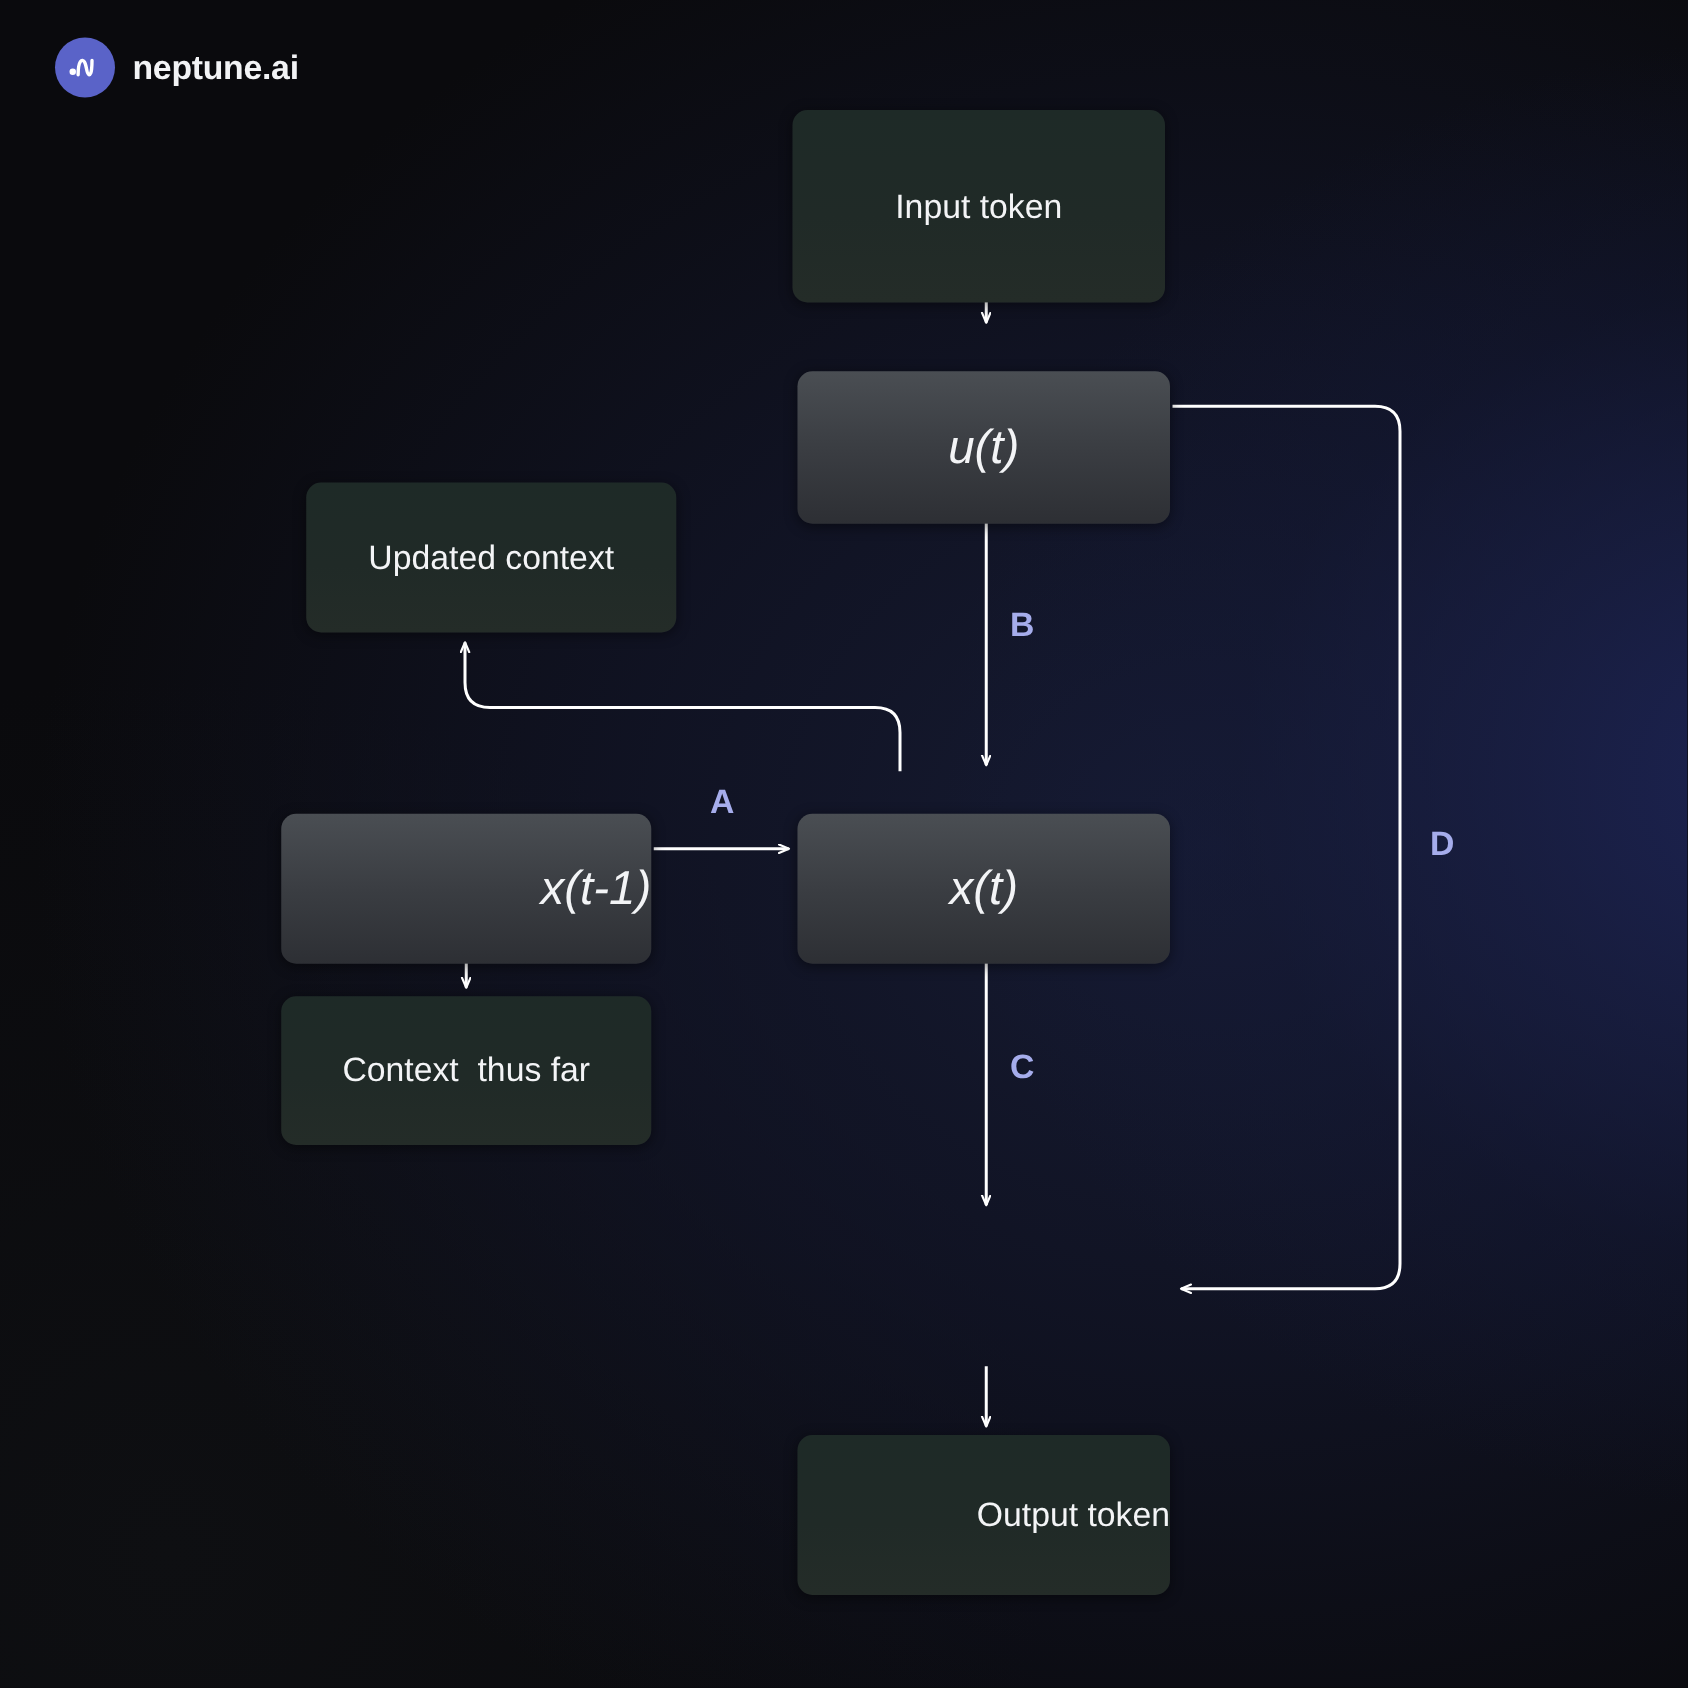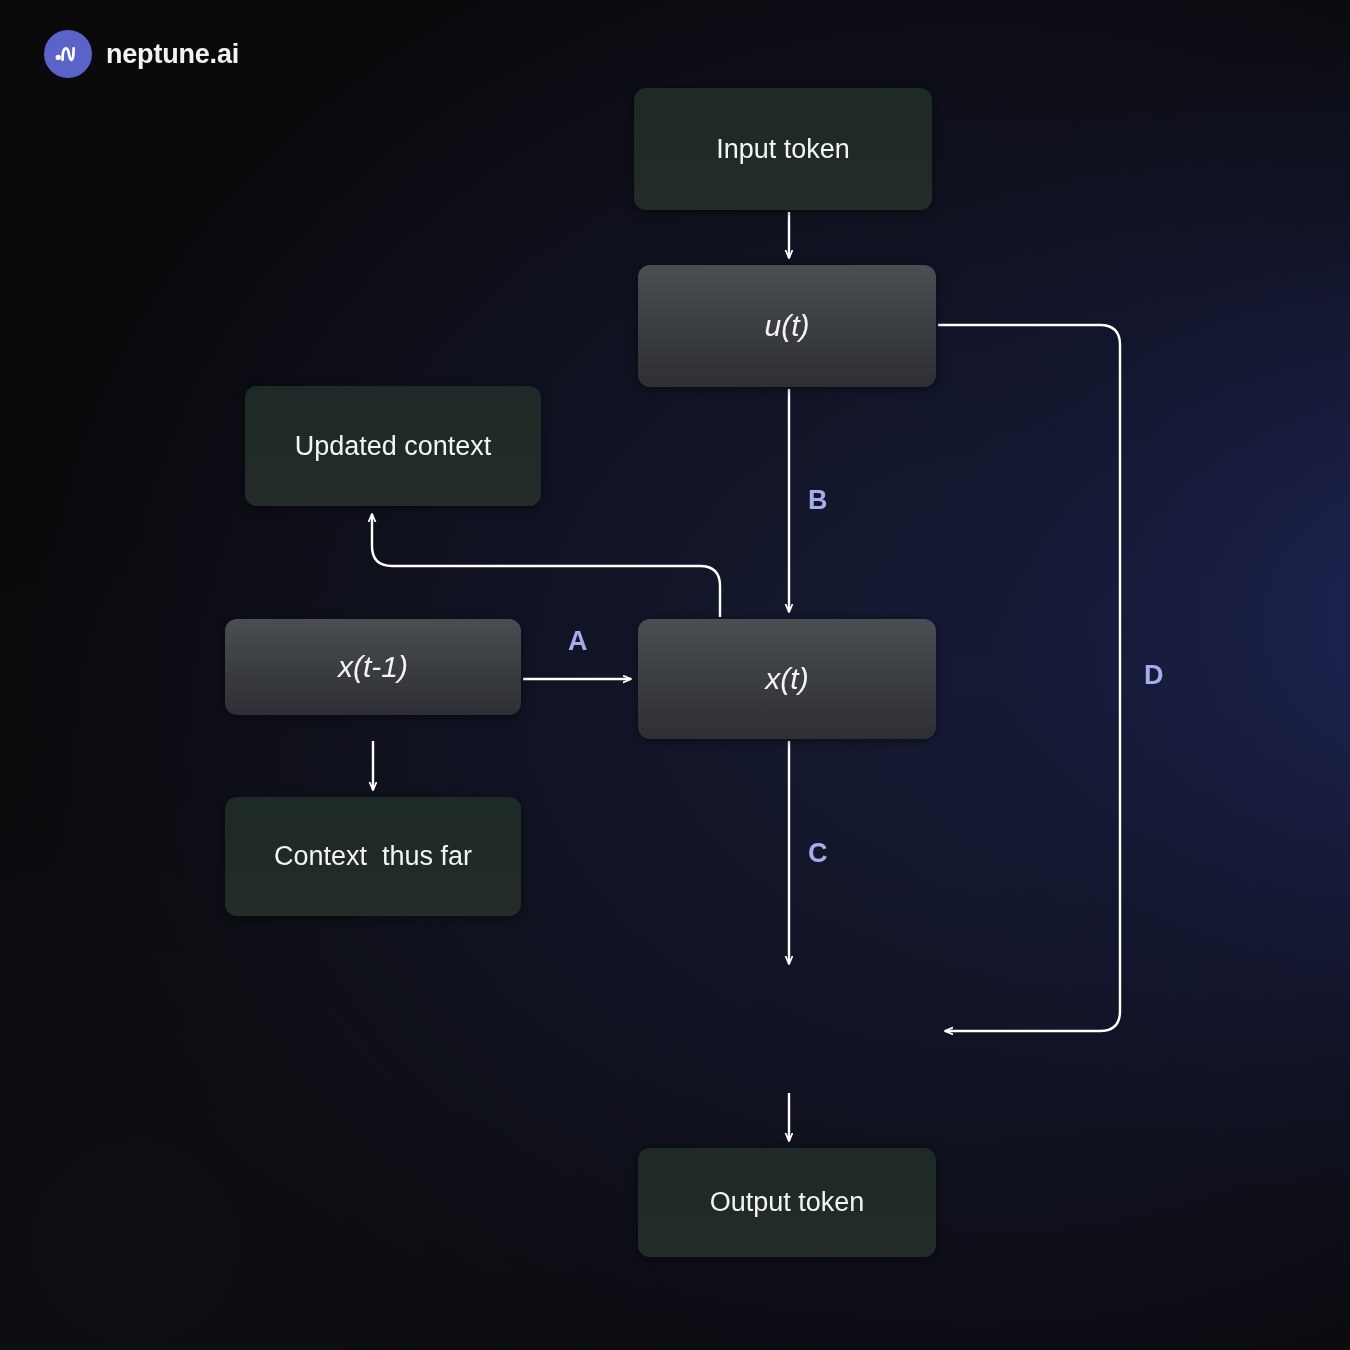--- a/index.html
+++ b/index.html
@@ -57,23 +57,24 @@
     box-sizing: border-box;
     box-shadow: 0 2px 10px rgba(0,0,0,0.45);
   }
   .node.green {
     background: linear-gradient(180deg, #1e2a27 0%, #202a27 55%, #242c28 100%);
     font-size: 27px;
     font-weight: 400;
   }
   .node.grey {
     background: linear-gradient(180deg, #4a4e53 0%, #3b3e43 48%, #2d2f34 100%);
-    font-size: 30px;
+    font-size: 38px;
     font-style: italic;
     font-weight: 400;
+    margin-top: 32px;
   }
 
   
   .edge-label {
     position: absolute;
     color: #a6adec;
     font-size: 27px;
     font-weight: bold;
     line-height: 1;
   }
@@ -120,46 +121,46 @@
 
     <path d="M720,617 L720,586 Q720,566 700,566 L392,566 Q372,566 372,546 L372,514" fill="none" stroke="#ffffff" stroke-width="2.4" stroke-linejoin="round" marker-end="url(#ah)"></path>
 
     <path d="M789,741 L789,964" fill="none" stroke="#ffffff" stroke-width="2.4" marker-end="url(#ah)"></path>
 
     <path d="M789,1093 L789,1141" fill="none" stroke="#ffffff" stroke-width="2.4" marker-end="url(#ah)"></path>
 
     <path d="M938,325 L1100,325 Q1120,325 1120,345 L1120,1011 Q1120,1031 1100,1031 L945,1031" fill="none" stroke="#ffffff" stroke-width="2.4" stroke-linejoin="round" marker-end="url(#ah)"></path>
   </svg>
 
-  <div class="node green" style="left:634px; top:88px; width:298px; height:122px;">
+  <div class="node green" style="left:634px; top:88px; width:298px; height:154px;">
     <span>Input token</span>
   </div>
 
   <div class="node grey" style="left:638px; top:265px; width:298px; height:122px;">
     <span>u(t)</span>
   </div>
 
   <div class="node green" style="left:225px; top:386px; width:296px; height:120px;margin-left:20px;">
     <span>Updated context</span>
   </div>
 
-  <div class="node grey" style="left:225px; top:619px; width:296px; height:96px;">
+  <div class="node grey" style="left:225px; top:619px; width:296px; height:120px;justify-content:flex-end;">
     <span>x(t-1)</span>
   </div>
 
   <div class="node grey" style="left:638px; top:619px; width:298px; height:120px;">
     <span>x(t)</span>
   </div>
 
   <div class="node green" style="left:225px; top:797px; width:296px; height:119px;">
     <span style="white-space:pre;">Context  thus far</span>
   </div>
 
 
-  <div class="node green" style="left:638px; top:1148px; width:298px; height:109px;">
+  <div class="node green" style="left:638px; top:1148px; width:298px; height:128px;justify-content:flex-end;">
     <span>Output token</span>
   </div>
 
   <div class="edge-label" style="left:568px; top:628px;">A</div>
   <div class="edge-label" style="left:808px; top:487px;">B</div>
   <div class="edge-label" style="left:808px; top:840px;">C</div>
   <div class="edge-label" style="left:1144px; top:662px;">D</div>
 
 </div>
 

